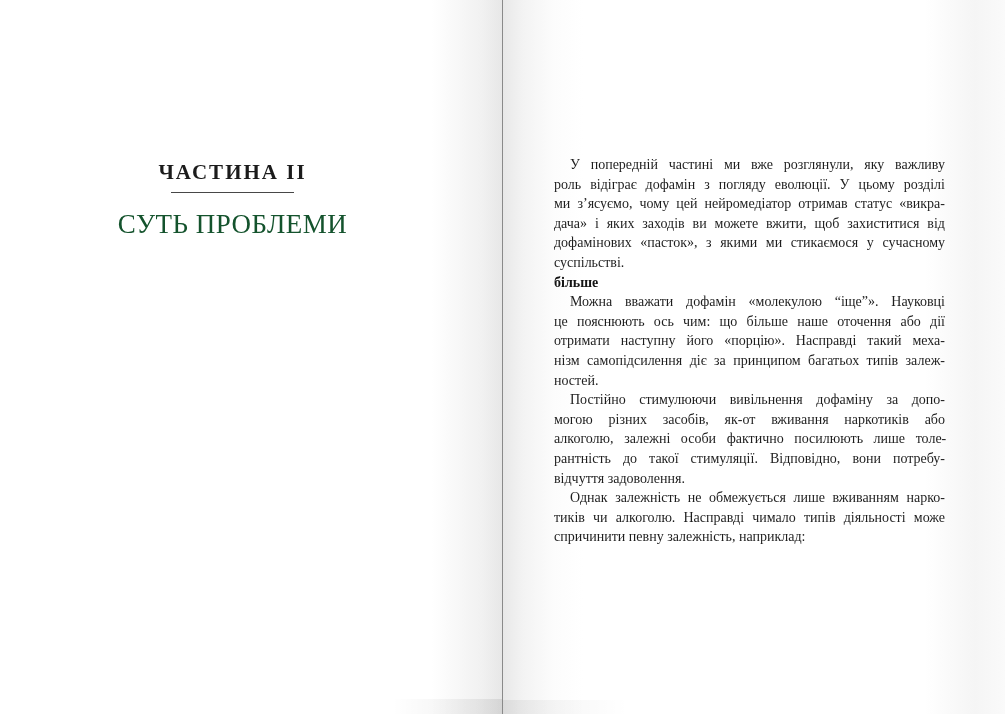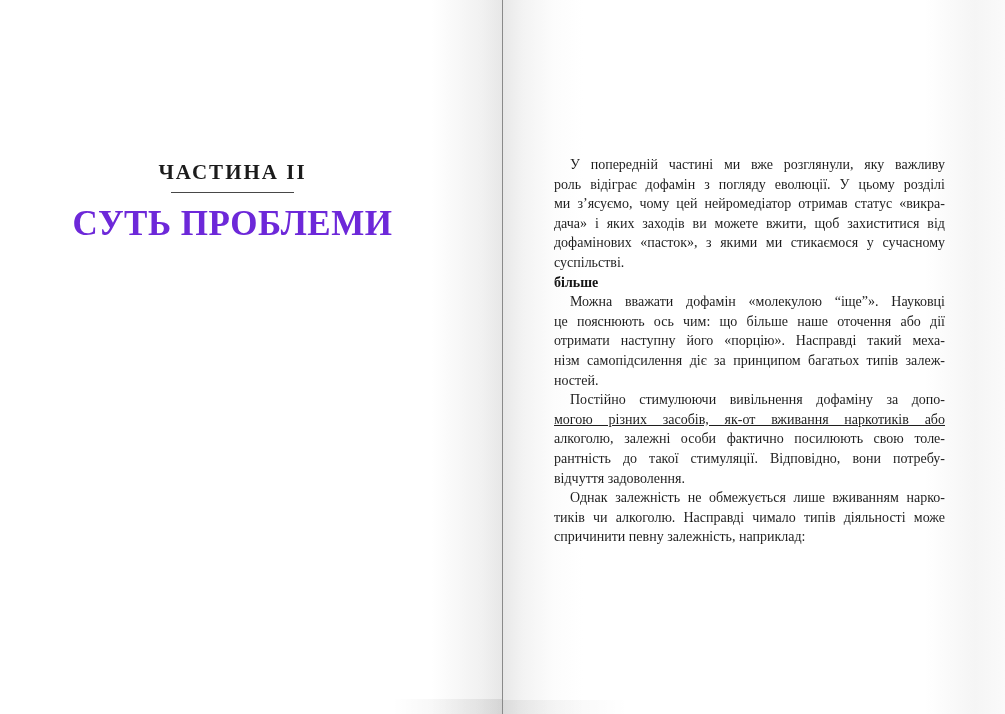--- a/index.html
+++ b/index.html
@@ -46,26 +46,26 @@
     letter-spacing: 2px;
     line-height: 20px;
     white-space: nowrap;
   }
   .part-rule {
     width: 123px; height: 0;
     border-top: 1px solid #474747;
     margin: 10px auto 0;
   }
   .part-title {
-    font-size: 35px; font-weight: bold;
+    font-size: 27px; font-weight: normal;
     letter-spacing: 0.5px;
     line-height: 30px;
     margin-top: 16px;
     white-space: nowrap;
-    color: #6d28d9;
+    color: #14532d;
   }
   
   .text-col {
     position: absolute; left: 51px; top: 155px;
     width: 391px;
     font-size: 14px;
     line-height: 19.6px;
     color: #1e1e1e;
   }
   .paragraph { margin: 0; }
@@ -109,22 +109,22 @@
       <div class="paragraph">
         <div class="line fit ind" style="word-spacing: 9.30312px;">Можна вважати дофамін «молекулою “іще”». Науковці</div>
         <div class="line fit" style="word-spacing: 5.75347px;">це пояснюють ось чим: що більше наше оточення або дії</div>
         <div class="line fit" style="word-spacing: 7.36979px;">отримати наступну його «порцію». Насправді такий меха-</div>
         <div class="line fit" style="word-spacing: 3.88839px;">нізм самопідсилення діє за принципом багатьох типів залеж-</div>
         <div class="line last">ностей.</div>
       </div>
 
       <div class="paragraph">
         <div class="line fit ind" style="word-spacing: 10.0156px;">Постійно стимулюючи вивільнення дофаміну за допо-</div>
-        <div class="line fit" style="word-spacing: 12.276px; text-decoration: underline;">могою різних засобів, як-от вживання наркотиків або</div>
-        <div class="line fit" style="word-spacing: 7.08594px;">алкоголю, залежні особи фактично посилюють свою толе-</div>
+        <div class="line fit" style="word-spacing: 12.276px;">могою різних засобів, як-от вживання наркотиків або</div>
+        <div class="line fit" style="word-spacing: 7.08594px;">алкоголю, залежні особи фактично посилюють лише толе-</div>
         <div class="line fit" style="word-spacing: 8.52865px;">рантність до такої стимуляції. Відповідно, вони потребу-</div>
         <div class="line last">відчуття задоволення.</div>
       </div>
 
       <div class="paragraph">
         <div class="line fit ind" style="word-spacing: 4.1276px;">Однак залежність не обмежується лише вживанням нарко-</div>
         <div class="line fit" style="word-spacing: 4.66295px;">тиків чи алкоголю. Насправді чимало типів діяльності може</div>
         <div class="line last">спричинити певну залежність, наприклад:</div>
       </div>
 

